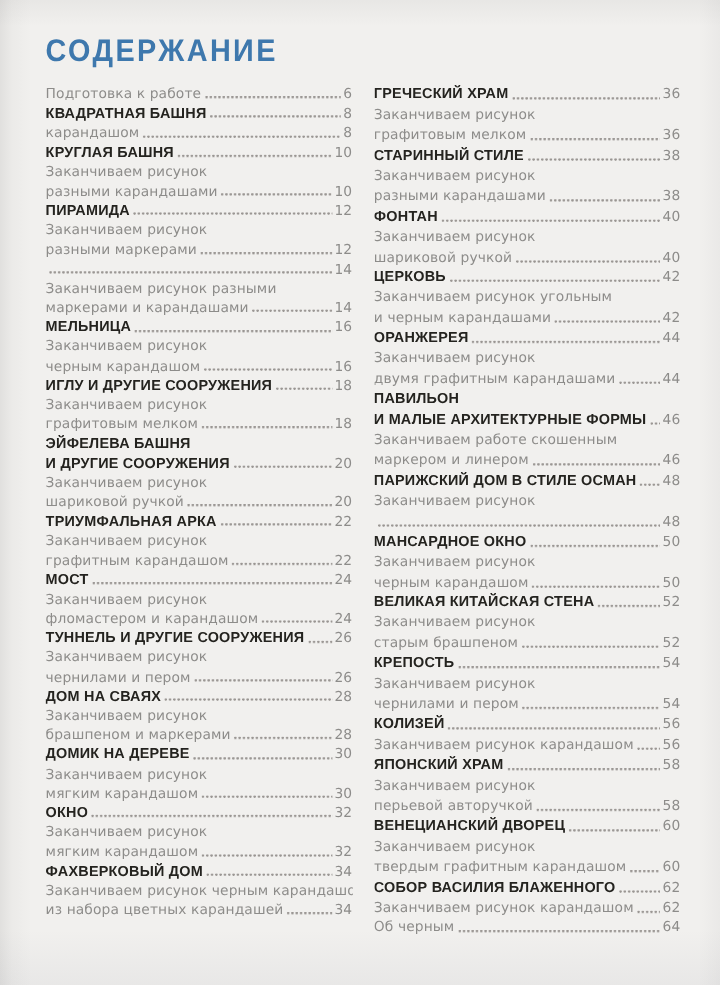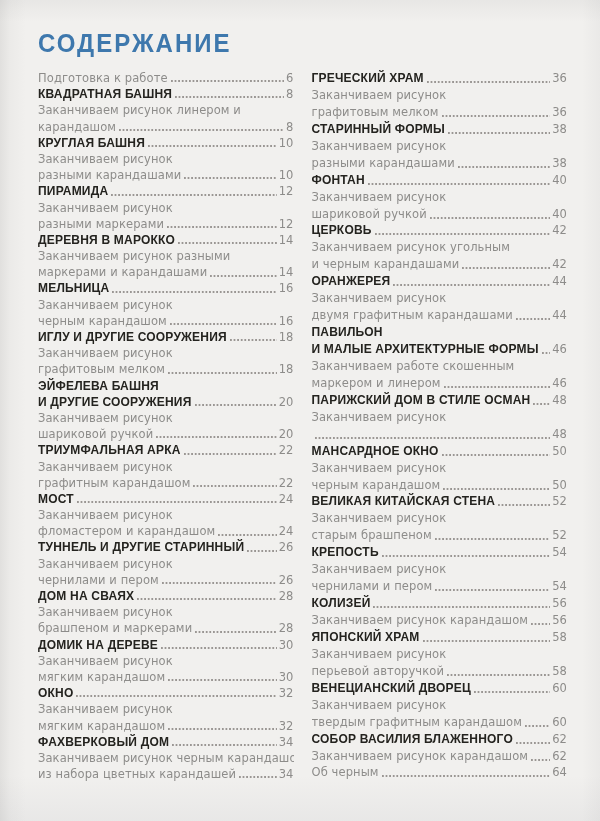--- a/index.html
+++ b/index.html
@@ -82,23 +82,20 @@
           <span class="txt">Подготовка к работе</span>
           <span class="dots"></span>
           <span class="pg">6</span>
         </div>
         <div class="line bold">
           <span class="txt">КВАДРАТНАЯ БАШНЯ</span>
           <span class="dots"></span>
           <span class="pg">8</span>
         </div>
         <div class="line">
-          <span class="txt">Заканчиваем рисунок линером и</span>
-        </div>
-        <div class="line">
           <span class="txt">карандашом</span>
           <span class="dots"></span>
           <span class="pg">8</span>
         </div>
         <div class="line bold">
           <span class="txt">КРУГЛАЯ БАШНЯ</span>
           <span class="dots"></span>
           <span class="pg">10</span>
         </div>
         <div class="line">
@@ -116,21 +113,20 @@
         </div>
         <div class="line">
           <span class="txt">Заканчиваем рисунок</span>
         </div>
         <div class="line">
           <span class="txt">разными маркерами</span>
           <span class="dots"></span>
           <span class="pg">12</span>
         </div>
         <div class="line bold">
-          <span class="txt">ДЕРЕВНЯ В МАРОККО</span>
           <span class="dots"></span>
           <span class="pg">14</span>
         </div>
         <div class="line">
           <span class="txt">Заканчиваем рисунок разными</span>
         </div>
         <div class="line">
           <span class="txt">маркерами и карандашами</span>
           <span class="dots"></span>
           <span class="pg">14</span>
@@ -197,21 +193,21 @@
         </div>
         <div class="line">
           <span class="txt">Заканчиваем рисунок</span>
         </div>
         <div class="line">
           <span class="txt">фломастером и карандашом</span>
           <span class="dots"></span>
           <span class="pg">24</span>
         </div>
         <div class="line bold">
-          <span class="txt">ТУННЕЛЬ И ДРУГИЕ СТАРИННЫЙ</span>
+          <span class="txt">ТУННЕЛЬ И ДРУГИЕ СООРУЖЕНИЯ</span>
           <span class="dots"></span>
           <span class="pg">26</span>
         </div>
         <div class="line">
           <span class="txt">Заканчиваем рисунок</span>
         </div>
         <div class="line">
           <span class="txt">чернилами и пером</span>
           <span class="dots"></span>
           <span class="pg">26</span>
@@ -277,21 +273,21 @@
         </div>
         <div class="line">
           <span class="txt">Заканчиваем рисунок</span>
         </div>
         <div class="line">
           <span class="txt">графитовым мелком</span>
           <span class="dots"></span>
           <span class="pg">36</span>
         </div>
         <div class="line bold">
-          <span class="txt">СТАРИННЫЙ ФОРМЫ</span>
+          <span class="txt">СТАРИННЫЙ СТИЛЕ</span>
           <span class="dots"></span>
           <span class="pg">38</span>
         </div>
         <div class="line">
           <span class="txt">Заканчиваем рисунок</span>
         </div>
         <div class="line">
           <span class="txt">разными карандашами</span>
           <span class="dots"></span>
           <span class="pg">38</span>

